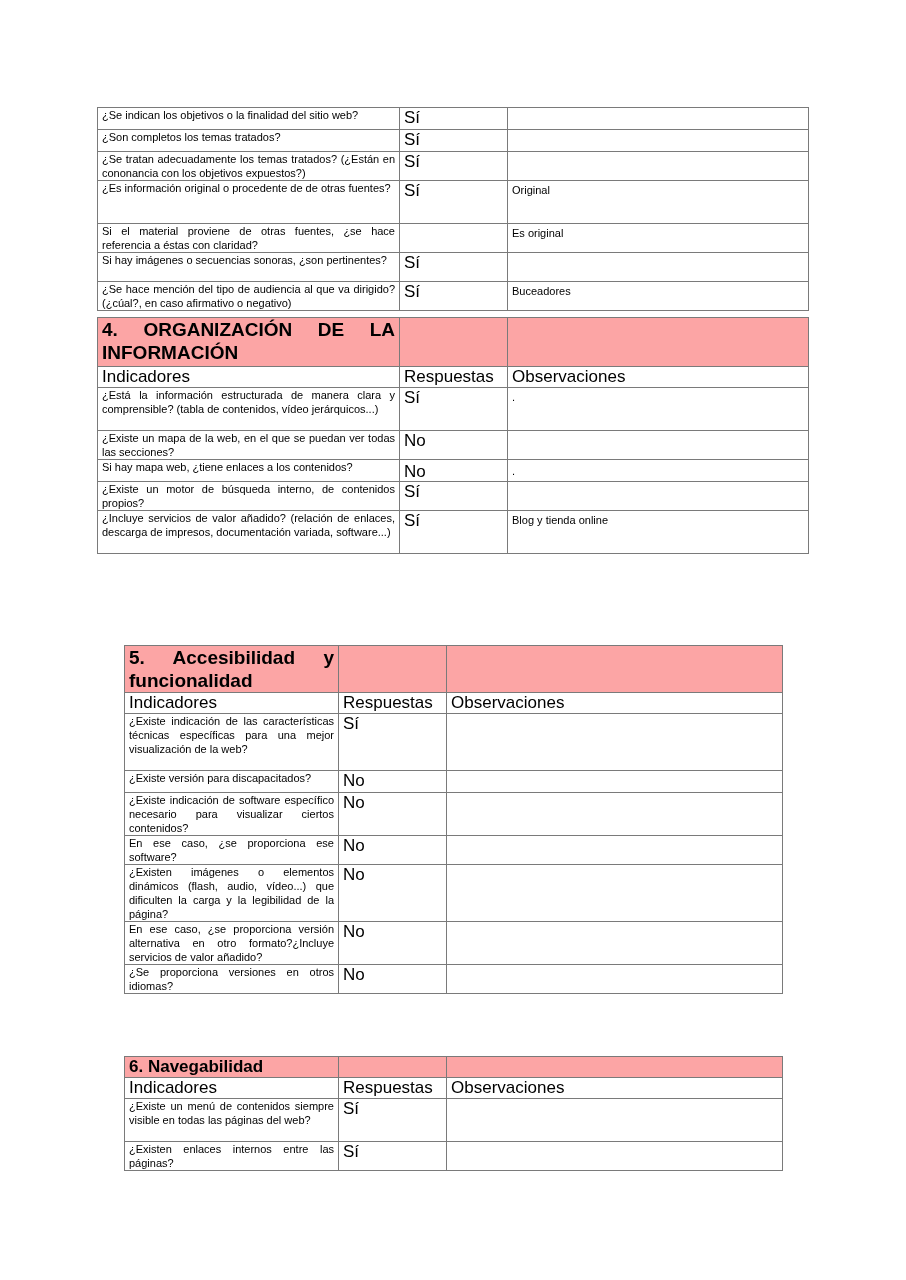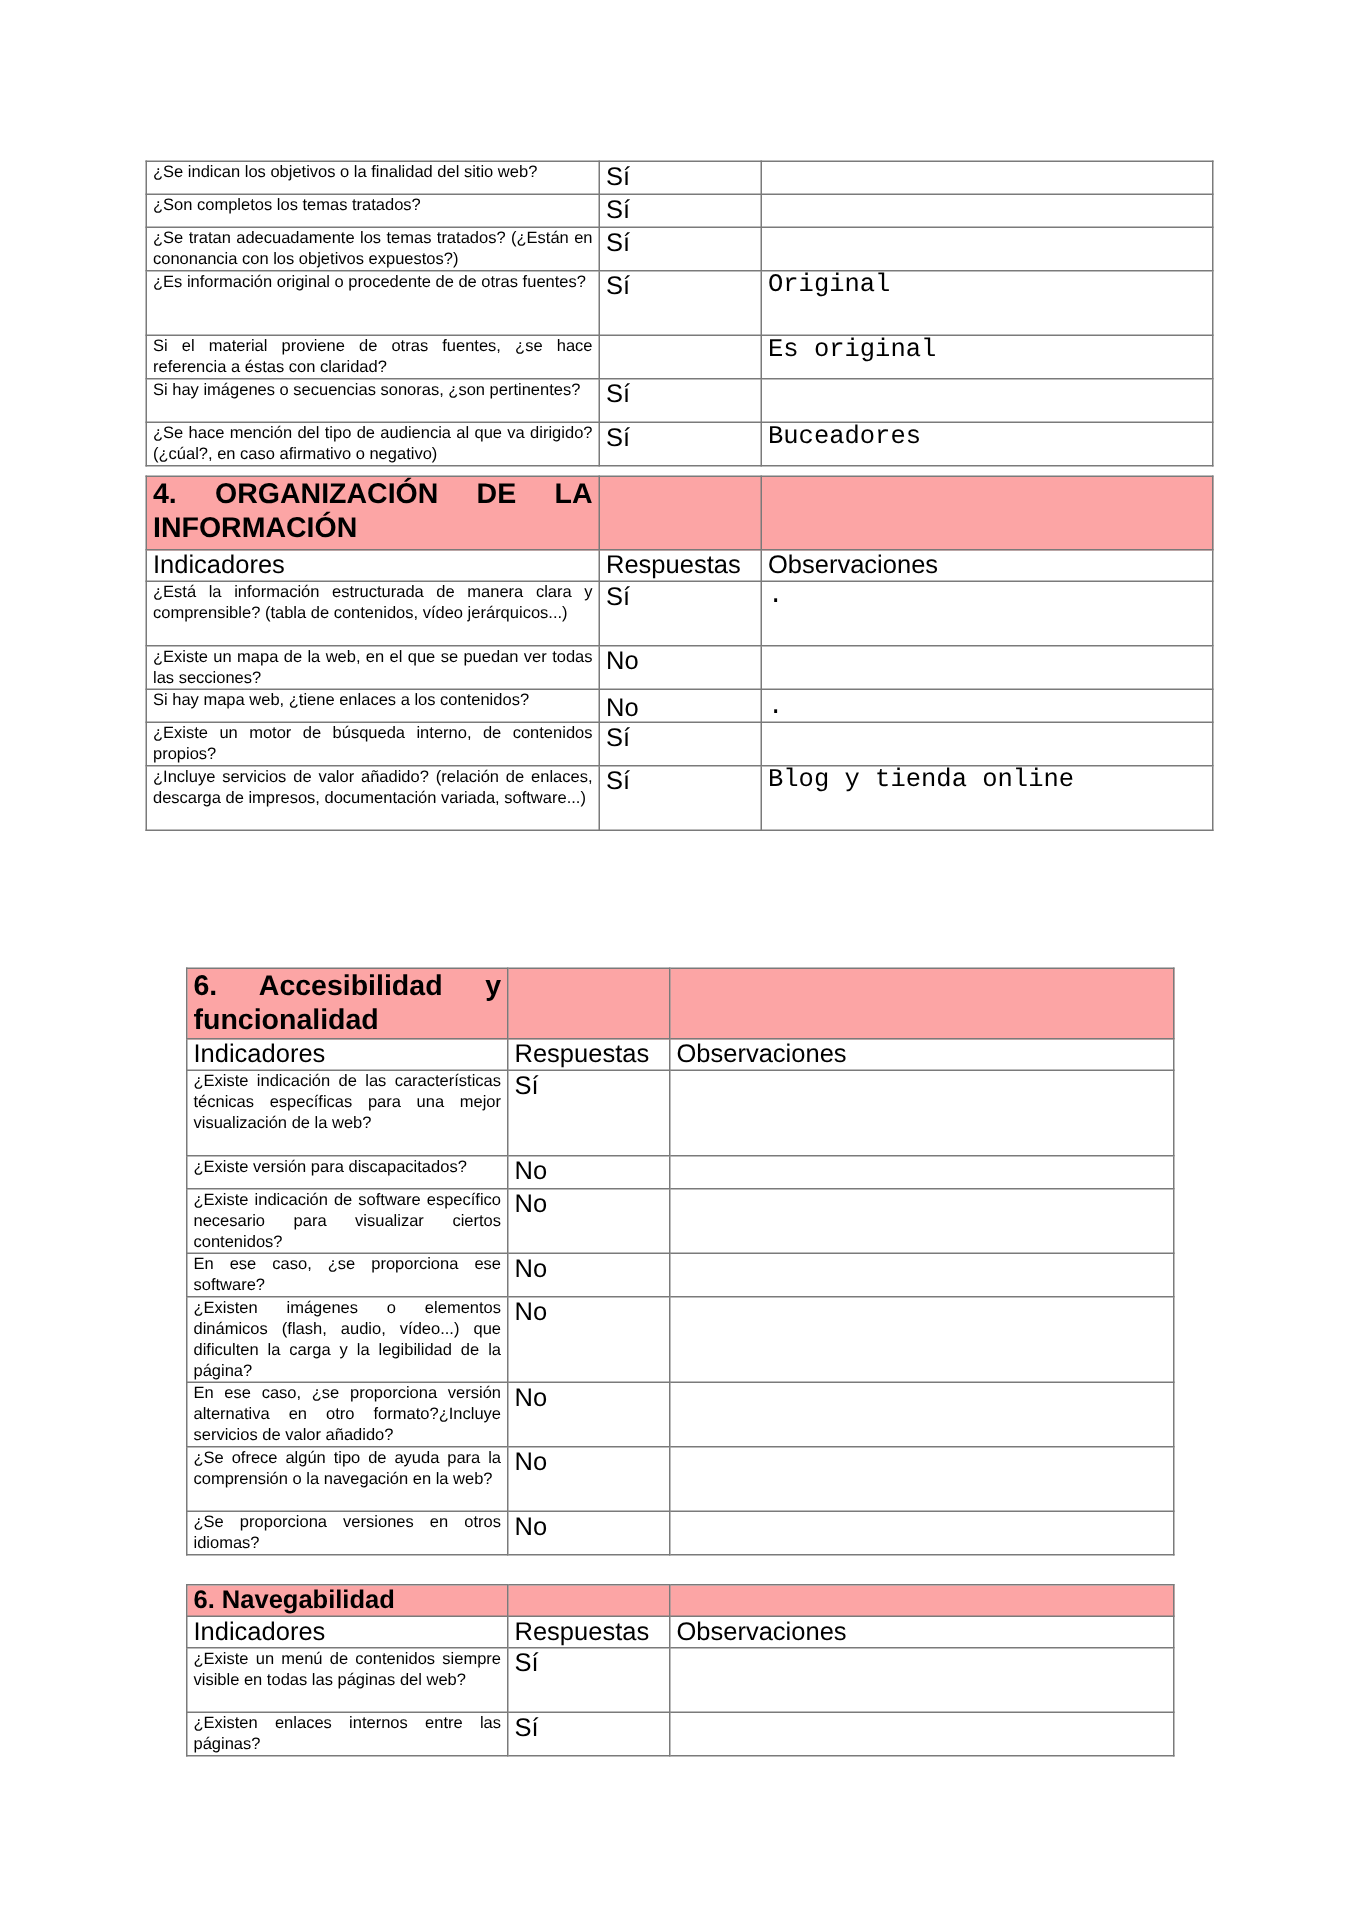--- a/index.html
+++ b/index.html
@@ -2,21 +2,21 @@
 <html><head>
   <meta charset="utf-8">
   <style>
     html, body { margin: 0; padding: 0; background: #ffffff; }
     body { width: 906px; height: 1280px; position: relative; overflow: hidden;
            font-family: "Liberation Sans", sans-serif; color: #000; }
     table.t { position: absolute; border-collapse: collapse; table-layout: fixed; padding-left: 16px; }
     table.t td { border: 1px solid #7a7a7a; vertical-align: top; padding: 0 4px; }
     td.q { font-size: 11px; line-height: 14px; text-align: justify; text-align-last: left; padding-top: 1px; padding-bottom: 0; }
     td.a { font-size: 17px; line-height: 19px; padding-left: 5px; }
-    td.o { font-size: 17px; line-height: 19px; padding-left: 5px; font-family: Liberation Mono, monospace; }
+    td.o { font-size: 11px; line-height: 19px; padding-left: 5px; }
     tr.title td { background: #fca5a5; font-weight: bold; font-size: 19px; line-height: 23px; }
     tr.title td.ttl { text-align: justify; text-align-last: left; }
     tr.hdr td { font-size: 17px; line-height: 20px; padding-left: 4px; }
     .nowrap { white-space: nowrap; }
   </style>
 </head>
 <body>
 
 <table class="t" style="left:97px; top:107px; width:711px;">
   <colgroup>
@@ -109,21 +109,21 @@
   </table>
 
 <table class="t" style="left:124px; top:645px; width:658px;">
   <colgroup>
       <col style="width:214px">
       <col style="width:108px">
       <col style="width:336px">
     </colgroup>
   <tbody>
       <tr class="title" style="height:47px">
-    <td class="ttl">6. Accesibilidad y funcionalidad</td>
+    <td class="ttl">5. Accesibilidad y funcionalidad</td>
     <td></td>
     <td></td>
   </tr>
   <tr class="hdr" style="height:21px">
     <td>Indicadores</td>
     <td class="nowrap">Respuestas</td>
     <td>Observaciones</td>
   </tr>
   <tr style="height:57px">
     <td class="q">¿Existe indicación de las características técnicas específicas para una mejor visualización de la web?</td>
@@ -145,25 +145,20 @@
     <td class="a">No</td>
     <td class="o"></td>
   </tr>
   <tr style="height:57px">
     <td class="q">¿Existen imágenes o elementos dinámicos (flash, audio, vídeo...) que dificulten la carga y la legibilidad de la página?</td>
     <td class="a">No</td>
     <td class="o"></td>
   </tr>
   <tr style="height:43px">
     <td class="q">En ese caso, ¿se proporciona versión alternativa en otro formato?¿Incluye servicios de valor añadido?</td>
-    <td class="a">No</td>
-    <td class="o"></td>
-  </tr>
-  <tr style="height:43px">
-    <td class="q">¿Se ofrece algún tipo de ayuda para la comprensión o la navegación en la web?</td>
     <td class="a">No</td>
     <td class="o"></td>
   </tr>
   <tr style="height:29px">
     <td class="q">¿Se proporciona versiones en otros idiomas?</td>
     <td class="a">No</td>
     <td class="o"></td>
   </tr>
 </tbody>
   </table>

